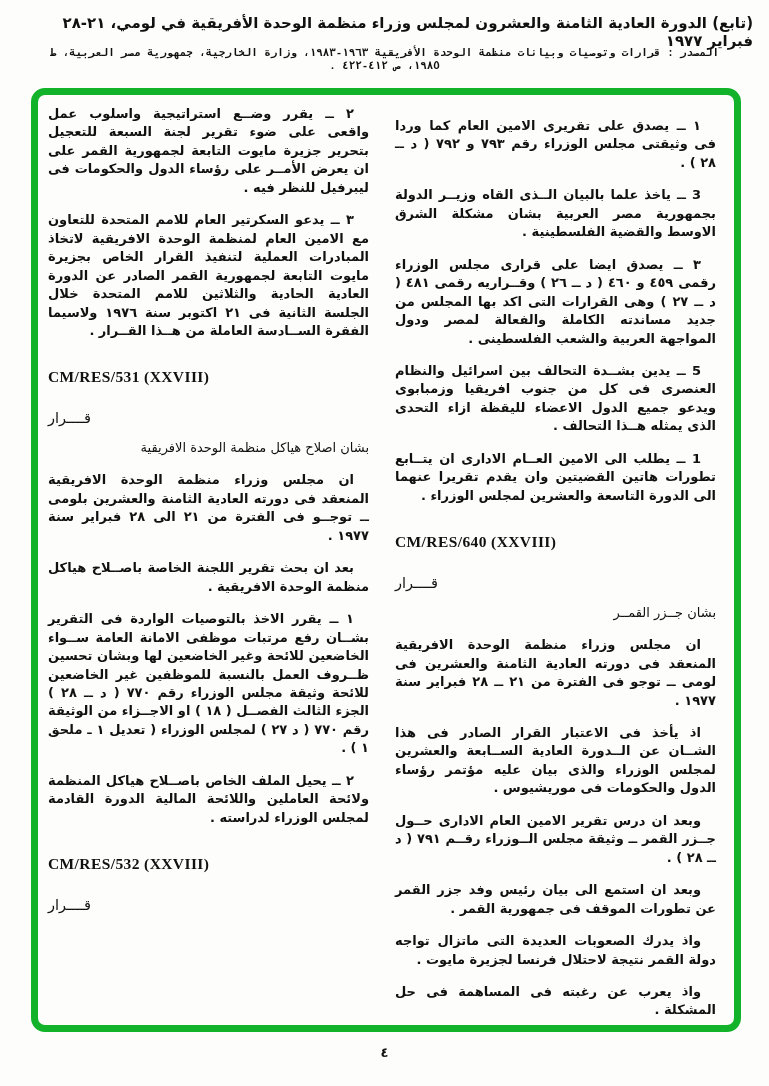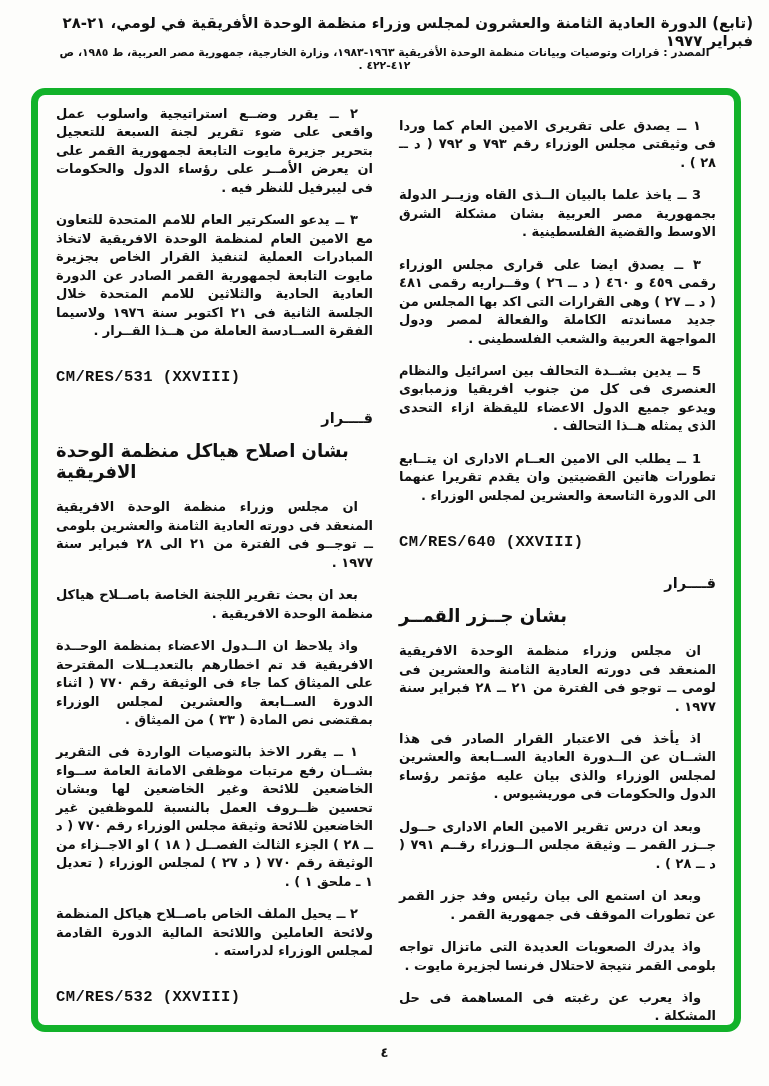--- a/index.html
+++ b/index.html
@@ -10,47 +10,47 @@
     overflow:hidden;
   }
   .hdr1{
     position:absolute;top:14px;left:16px;right:16px;
     direction:rtl;text-align:right;
     font-size:15px;font-weight:700;letter-spacing:0;
   }
   .hdr2{
     position:absolute;top:46px;left:40px;right:40px;
     direction:rtl;text-align:center;
-    font-size:10.8px;font-weight:700;
+    font-size:10.8px;font-weight:700;font-family:Liberation Mono, monospace;
   }
   .doc-box{
     position:absolute;left:31px;top:88px;width:710px;height:944px;
     box-sizing:border-box;border:7px solid #12b22a;border-radius:14px;
-    padding:8px 18px 10px 18px;overflow:hidden;background:transparent;
+    padding:8px 18px 10px 10px;overflow:hidden;background:transparent;
   }
   .cols{direction:rtl;display:flex;gap:26px;height:100%;}
   .col{flex:1;min-width:0;}
   .col-right{padding-top:14px;}
   .col-left{padding-top:2px;}
   .blk{direction:rtl;}
   .para{
     font-size:13px;line-height:1.42;font-weight:700;
     text-align:justify;text-indent:15px;margin:0 0 14px 0;
   }
   .ref{
     direction:ltr;text-align:left;
-    font-family:Liberation Mono, monospace;
+    font-family:Liberation Serif, serif;
     font-size:15.5px;font-weight:600;letter-spacing:0.4px;
     margin:28px 0 24px 0;
   }
   .heading{
-    text-align:right;font-size:14.5px;font-weight:700;margin:0 0 14px 0;
+    text-align:left;font-size:14.5px;font-weight:400;margin:0 0 14px 0;
   }
   .subject{
-    text-align:left;font-size:18px;font-weight:700;margin:0 0 16px 0;
+    text-align:right;font-size:13px;font-weight:400;margin:0 0 16px 0;
   }
   .page-num{
     position:absolute;bottom:26px;left:0;right:0;
     text-align:center;font-size:13px;font-weight:700;
   }
 </style>
 </head>
 <body>
 
 <div class="page">
@@ -64,32 +64,31 @@
           <p class="blk para">٣ ــ يصدق ايضا على قرارى مجلس الوزراء رقمى ٤٥٩ و ٤٦٠ ( د ــ ٢٦ ) وقــراريه رقمى ٤٨١ ( د ــ ٢٧ ) وهى القرارات التى اكد بها المجلس من جديد مساندته الكاملة والفعالة لمصر ودول المواجهة العربية والشعب الفلسطينى .</p>
           <p class="blk para">5 ــ يدين بشــدة التحالف بين اسرائيل والنظام العنصرى فى كل من جنوب افريقيا وزمبابوى ويدعو جميع الدول الاعضاء لليقظة ازاء التحدى الذى يمثله هــذا التحالف .</p>
           <p class="blk para">1 ــ يطلب الى الامين العــام الادارى ان يتــابع تطورات هاتين القضيتين وان يقدم تقريرا عنهما الى الدورة التاسعة والعشرين لمجلس الوزراء .</p>
           <div class="blk ref">CM/RES/640  (XXVIII)</div>
           <div class="blk heading">قــــرار</div>
           <div class="blk subject">بشان جــزر القمــر</div>
           <p class="blk para">ان مجلس وزراء منظمة الوحدة الافريقية المنعقد فى دورته العادية الثامنة والعشرين فى لومى ــ توجو فى الفترة من ٢١ ــ ٢٨ فبراير سنة ١٩٧٧ .</p>
           <p class="blk para">اذ يأخذ فى الاعتبار القرار الصادر فى هذا الشــان عن الــدورة العادية الســابعة والعشرين لمجلس الوزراء والذى بيان عليه مؤتمر رؤساء الدول والحكومات فى موريشيوس .</p>
           <p class="blk para">وبعد ان درس تقرير الامين العام الادارى حــول جــزر القمر ــ وثيقة مجلس الــوزراء رقــم ٧٩١ ( د ــ ٢٨ ) .</p>
           <p class="blk para">وبعد ان استمع الى بيان رئيس وفد جزر القمر عن تطورات الموقف فى جمهورية القمر .</p>
-          <p class="blk para">واذ يدرك الصعوبات العديدة التى ماتزال تواجه بلومى القمر نتيجة لاحتلال فرنسا لجزيرة مايوت .</p>
+          <p class="blk para">واذ يدرك الصعوبات العديدة التى ماتزال تواجه دولة القمر نتيجة لاحتلال فرنسا لجزيرة مايوت .</p>
           <p class="blk para">واذ يعرب عن رغبته فى المساهمة فى حل المشكلة .</p>
         </div>
       <div class="col col-left">
           <p class="blk para">٢ ــ يقرر وضــع استراتيجية واسلوب عمل واقعى على ضوء تقرير لجنة السبعة للتعجيل بتحرير جزيرة مايوت التابعة لجمهورية القمر على ان يعرض الأمــر على رؤساء الدول والحكومات فى ليبرفيل للنظر فيه .</p>
           <p class="blk para">٣ ــ يدعو السكرتير العام للامم المتحدة للتعاون مع الامين العام لمنظمة الوحدة الافريقية لاتخاذ المبادرات العملية لتنفيذ القرار الخاص بجزيرة مايوت التابعة لجمهورية القمر الصادر عن الدورة العادية الحادية والثلاثين للامم المتحدة خلال الجلسة الثانية فى ٢١ اكتوبر سنة ١٩٧٦ ولاسيما الفقرة الســادسة العاملة من هــذا القــرار .</p>
           <div class="blk ref">CM/RES/531  (XXVIII)</div>
           <div class="blk heading">قــــرار</div>
           <div class="blk subject">بشان اصلاح هياكل منظمة الوحدة الافريقية</div>
           <p class="blk para">ان مجلس وزراء منظمة الوحدة الافريقية المنعقد فى دورته العادية الثامنة والعشرين بلومى ــ توجــو فى الفترة من ٢١ الى ٢٨ فبراير سنة ١٩٧٧ .</p>
           <p class="blk para">بعد ان بحث تقرير اللجنة الخاصة باصــلاح هياكل منظمة الوحدة الافريقية .</p>
-          <p class="blk para">واذ يلاحظ ان الــدول الاعضاء بمنظمة الوحــدة الافريقية قد تم اخطارهم بالتعديــلات المقترحة على الميثاق كما جاء فى الوثيقة رقم ٧٧٠ ( اثناء الدورة الســابعة والعشرين لمجلس الوزراء بمقتضى نص المادة ( ٣٣ ) من الميثاق .</p>
           <p class="blk para">١ ــ يقرر الاخذ بالتوصيات الواردة فى التقرير بشــان رفع مرتبات موظفى الامانة العامة ســواء الخاضعين للائحة وغير الخاضعين لها وبشان تحسين ظــروف العمل بالنسبة للموظفين غير الخاضعين للائحة وثيقة مجلس الوزراء رقم ٧٧٠ ( د ــ ٢٨ ) الجزء الثالث الفصــل ( ١٨ ) او الاجــزاء من الوثيقة رقم ٧٧٠ ( د ٢٧ ) لمجلس الوزراء ( تعديل ١ ـ ملحق ١ ) .</p>
           <p class="blk para">٢ ــ يحيل الملف الخاص باصــلاح هياكل المنظمة ولائحة العاملين واللائحة المالية الدورة القادمة لمجلس الوزراء لدراسته .</p>
           <div class="blk ref">CM/RES/532  (XXVIII)</div>
           <div class="blk heading">قــــرار</div>
         </div>
     </div>
   </div>
   <div class="page-num">٤</div>
 </div>
 

